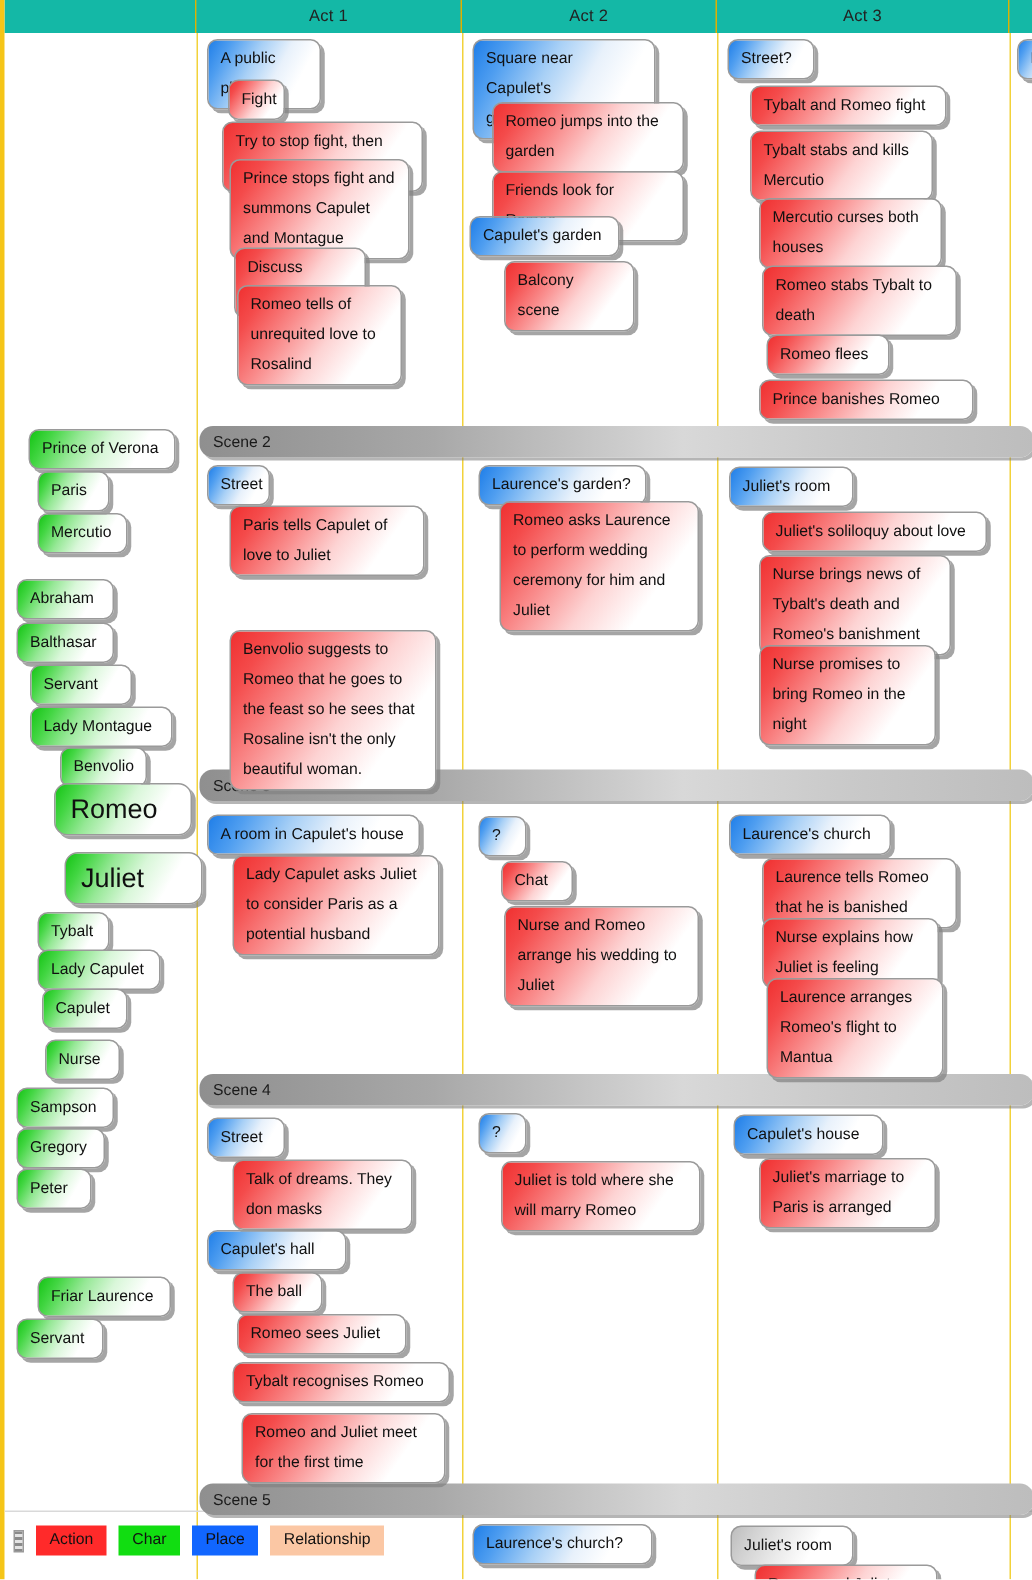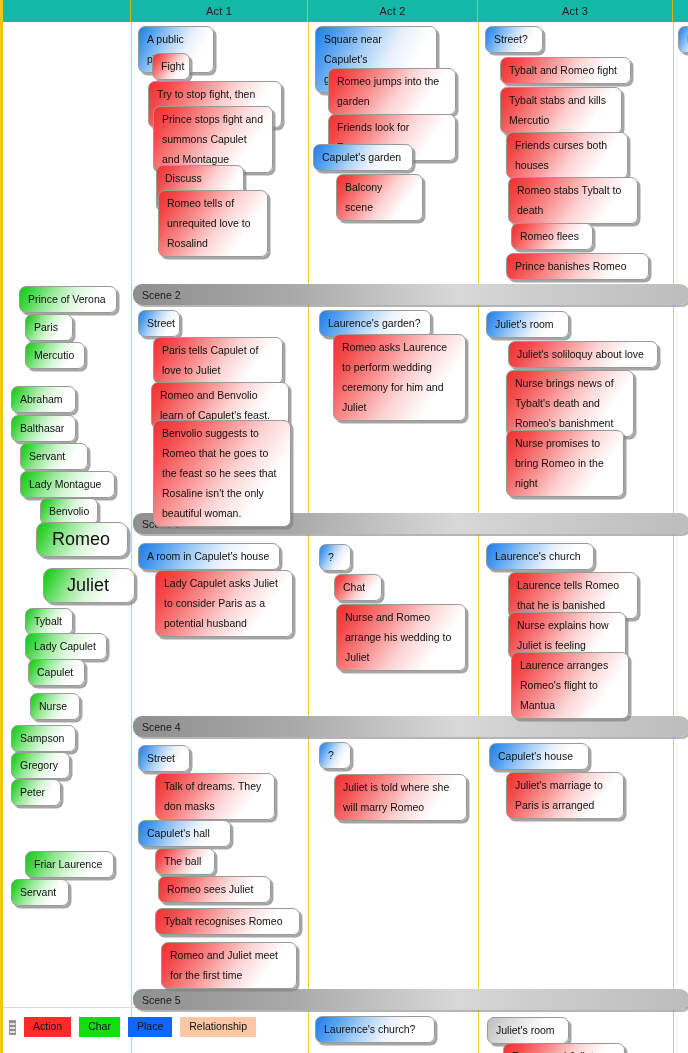--- a/index.html
+++ b/index.html
@@ -92,21 +92,20 @@
     background: linear-gradient(120deg, #14c414 0%, #43d643 14%, #96e896 32%, #d9f7d9 52%, #ffffff 74%, #ffffff 100%);
   }
   .chip.plain {
     background: linear-gradient(118deg, #bdbdbd 0%, #d2d2d2 18%, #eaeaea 42%, #ffffff 66%, #ffffff 100%);
   }
   .chip.big {
     font-size: 18px;
     line-height: 26px;
     padding: 3px 12px 4px 10px;
     border-radius: 9px;
-    text-align: center;
   }
 
   
   .legend {
     position: absolute;
     left: 6px;
     bottom: 16px;
     display: flex;
     align-items: center;
     gap: 8px;
@@ -199,22 +198,20 @@
 summons Capulet
 and Montague</div>
   <div class="chip action" style="left:153px; top:165px; width:88px;">Discuss Romeo</div>
   <div class="chip action" style="left:155px; top:190px; width:110px;">Romeo tells of
 unrequited love to
 Rosalind</div>
 
   <div class="chip place" style="left:135px; top:310px; width:42px;">Street</div>
   <div class="chip action" style="left:150px; top:337px; width:130px;">Paris tells Capulet of
 love to Juliet</div>
-  <div class="chip action" style="left:148px; top:382px; width:138px;">Romeo and Benvolio
-learn of Capulet's feast.</div>
   <div class="chip action" style="left:150px; top:420px; width:138px;">Benvolio suggests to
 Romeo that he goes to
 the feast so he sees that
 Rosaline isn't the only
 beautiful woman.</div>
 
   <div class="chip place" style="left:135px; top:543px; width:142px;">A room in Capulet's house</div>
   <div class="chip action" style="left:152px; top:570px; width:138px;">Lady Capulet asks Juliet
 to consider Paris as a
 potential husband</div>
@@ -252,21 +249,21 @@
   <div class="chip place" style="left:316px; top:742px; width:32px;">?</div>
   <div class="chip action" style="left:331px; top:774px; width:133px;">Juliet is told where she
 will marry Romeo</div>
 
   <div class="chip place" style="left:312px; top:1016px; width:120px;">Laurence's church?</div>
 
   <div class="chip place" style="left:482px; top:26px;  width:58px;">Street?</div>
   <div class="chip action" style="left:497px; top:57px;  width:131px;">Tybalt and Romeo fight</div>
   <div class="chip action" style="left:497px; top:87px;  width:122px;">Tybalt stabs and kills
 Mercutio</div>
-  <div class="chip action" style="left:503px; top:132px; width:122px;">Friends curses both
+  <div class="chip action" style="left:503px; top:132px; width:122px;">Mercutio curses both
 houses</div>
   <div class="chip action" style="left:505px; top:177px; width:130px;">Romeo stabs Tybalt to
 death</div>
   <div class="chip action" style="left:508px; top:223px; width:82px;">Romeo flees</div>
   <div class="chip action" style="left:503px; top:253px; width:143px;">Prince banishes Romeo</div>
 
   <div class="chip place" style="left:483px; top:311px; width:83px;">Juliet's room</div>
   <div class="chip action" style="left:505px; top:341px; width:150px;">Juliet's soliloquy about love</div>
   <div class="chip action" style="left:503px; top:370px; width:128px;">Nurse brings news of
 Tybalt's death and

